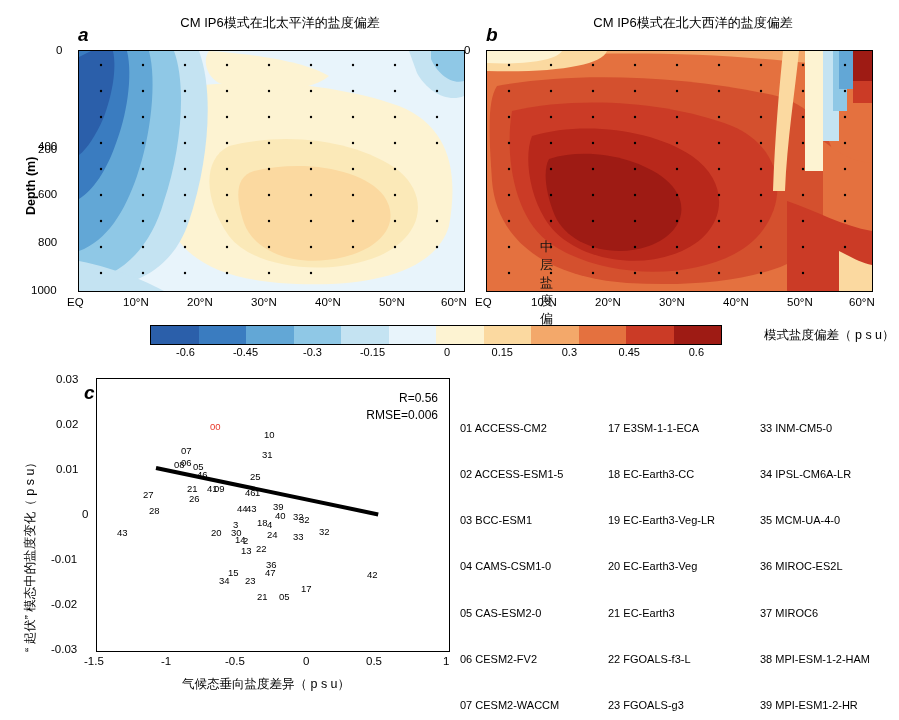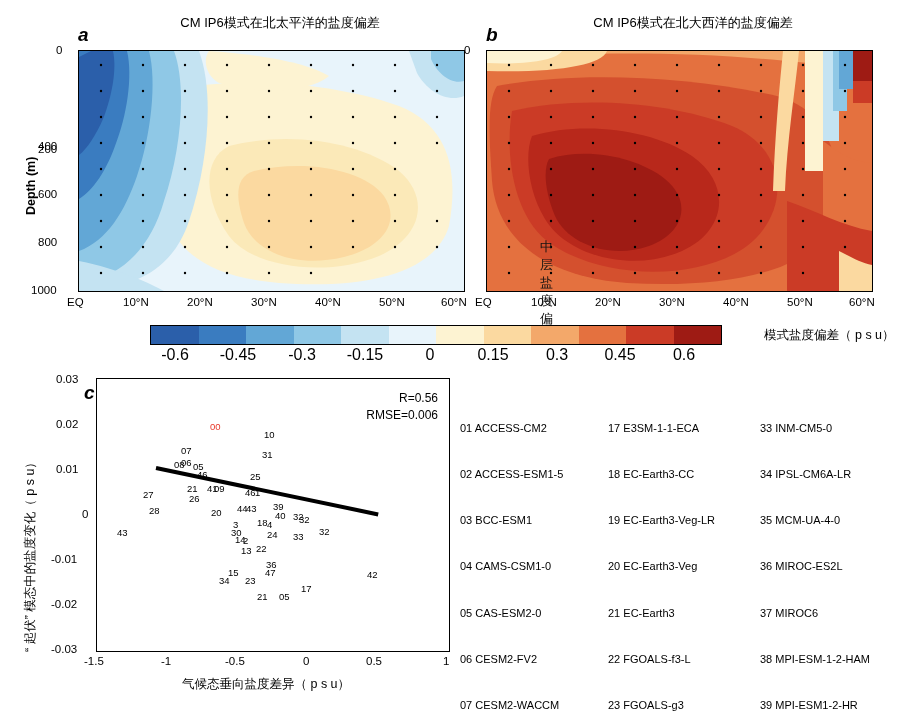--- a/index.html
+++ b/index.html
@@ -19,21 +19,21 @@
   .axlbl{position:absolute;font-size:11.5px;}
 
   .ylabel{
     position:absolute;font-size:12.5px;font-weight:bold;
     transform:rotate(-90deg);transform-origin:left top;white-space:nowrap;
   }
 
   
   .cbar{position:absolute;display:flex;border:1px solid #000;}
   .cbar div{height:100%;}
-  .cbtick{position:absolute;font-size:16px;text-align:center;}
+  .cbtick{position:absolute;font-size:11px;text-align:right;}
 
   
   .sc-num{position:absolute;font-size:9.5px;color:#000;white-space:nowrap;}
   .sc-obs{position:absolute;font-size:9.5px;color:#e8392a;white-space:nowrap;}
   .trend{position:absolute;background:#000;height:4px;transform-origin:left center;}
 
   
   .legcol{position:absolute;font-size:11px;line-height:15.4px;white-space:pre;}
 
   .statbox{position:absolute;font-size:12px;text-align:right;line-height:17px;}
@@ -397,21 +397,21 @@
     <div class="sc-num" style="left:117px;top:104px;">09</div>
     <div class="sc-num" style="left:148px;top:108px;">46</div>
     <div class="sc-num" style="left:158px;top:108px;">1</div>
     <div class="sc-num" style="left:46px;top:110px;">27</div>
     <div class="sc-num" style="left:92px;top:114px;">26</div>
     <div class="sc-num" style="left:52px;top:126px;">28</div>
     <div class="sc-num" style="left:140px;top:124px;text-align:right;">44</div>
     <div class="sc-num" style="left:149px;top:124px;">43</div>
     <div class="sc-num" style="left:176px;top:122px;">39</div>
     <div class="sc-num" style="left:178px;top:131px;">40</div>
-    <div class="sc-num" style="left:114px;top:128px;">20</div>
+    <div class="sc-num" style="left:114px;top:148px;">20</div>
     <div class="sc-num" style="left:136px;top:140px;">3</div>
     <div class="sc-num" style="left:160px;top:138px;">18</div>
     <div class="sc-num" style="left:170px;top:140px;">4</div>
     <div class="sc-num" style="left:196px;top:132px;">32</div>
     <div class="sc-num" style="left:202px;top:135px;">32</div>
     <div class="sc-num" style="left:20px;top:148px;">43</div>
     <div class="sc-num" style="left:134px;top:148px;">30</div>
     <div class="sc-num" style="left:138px;top:155px;">14</div>
     <div class="sc-num" style="left:146px;top:156px;">2</div>
     <div class="sc-num" style="left:170px;top:150px;">24</div>

